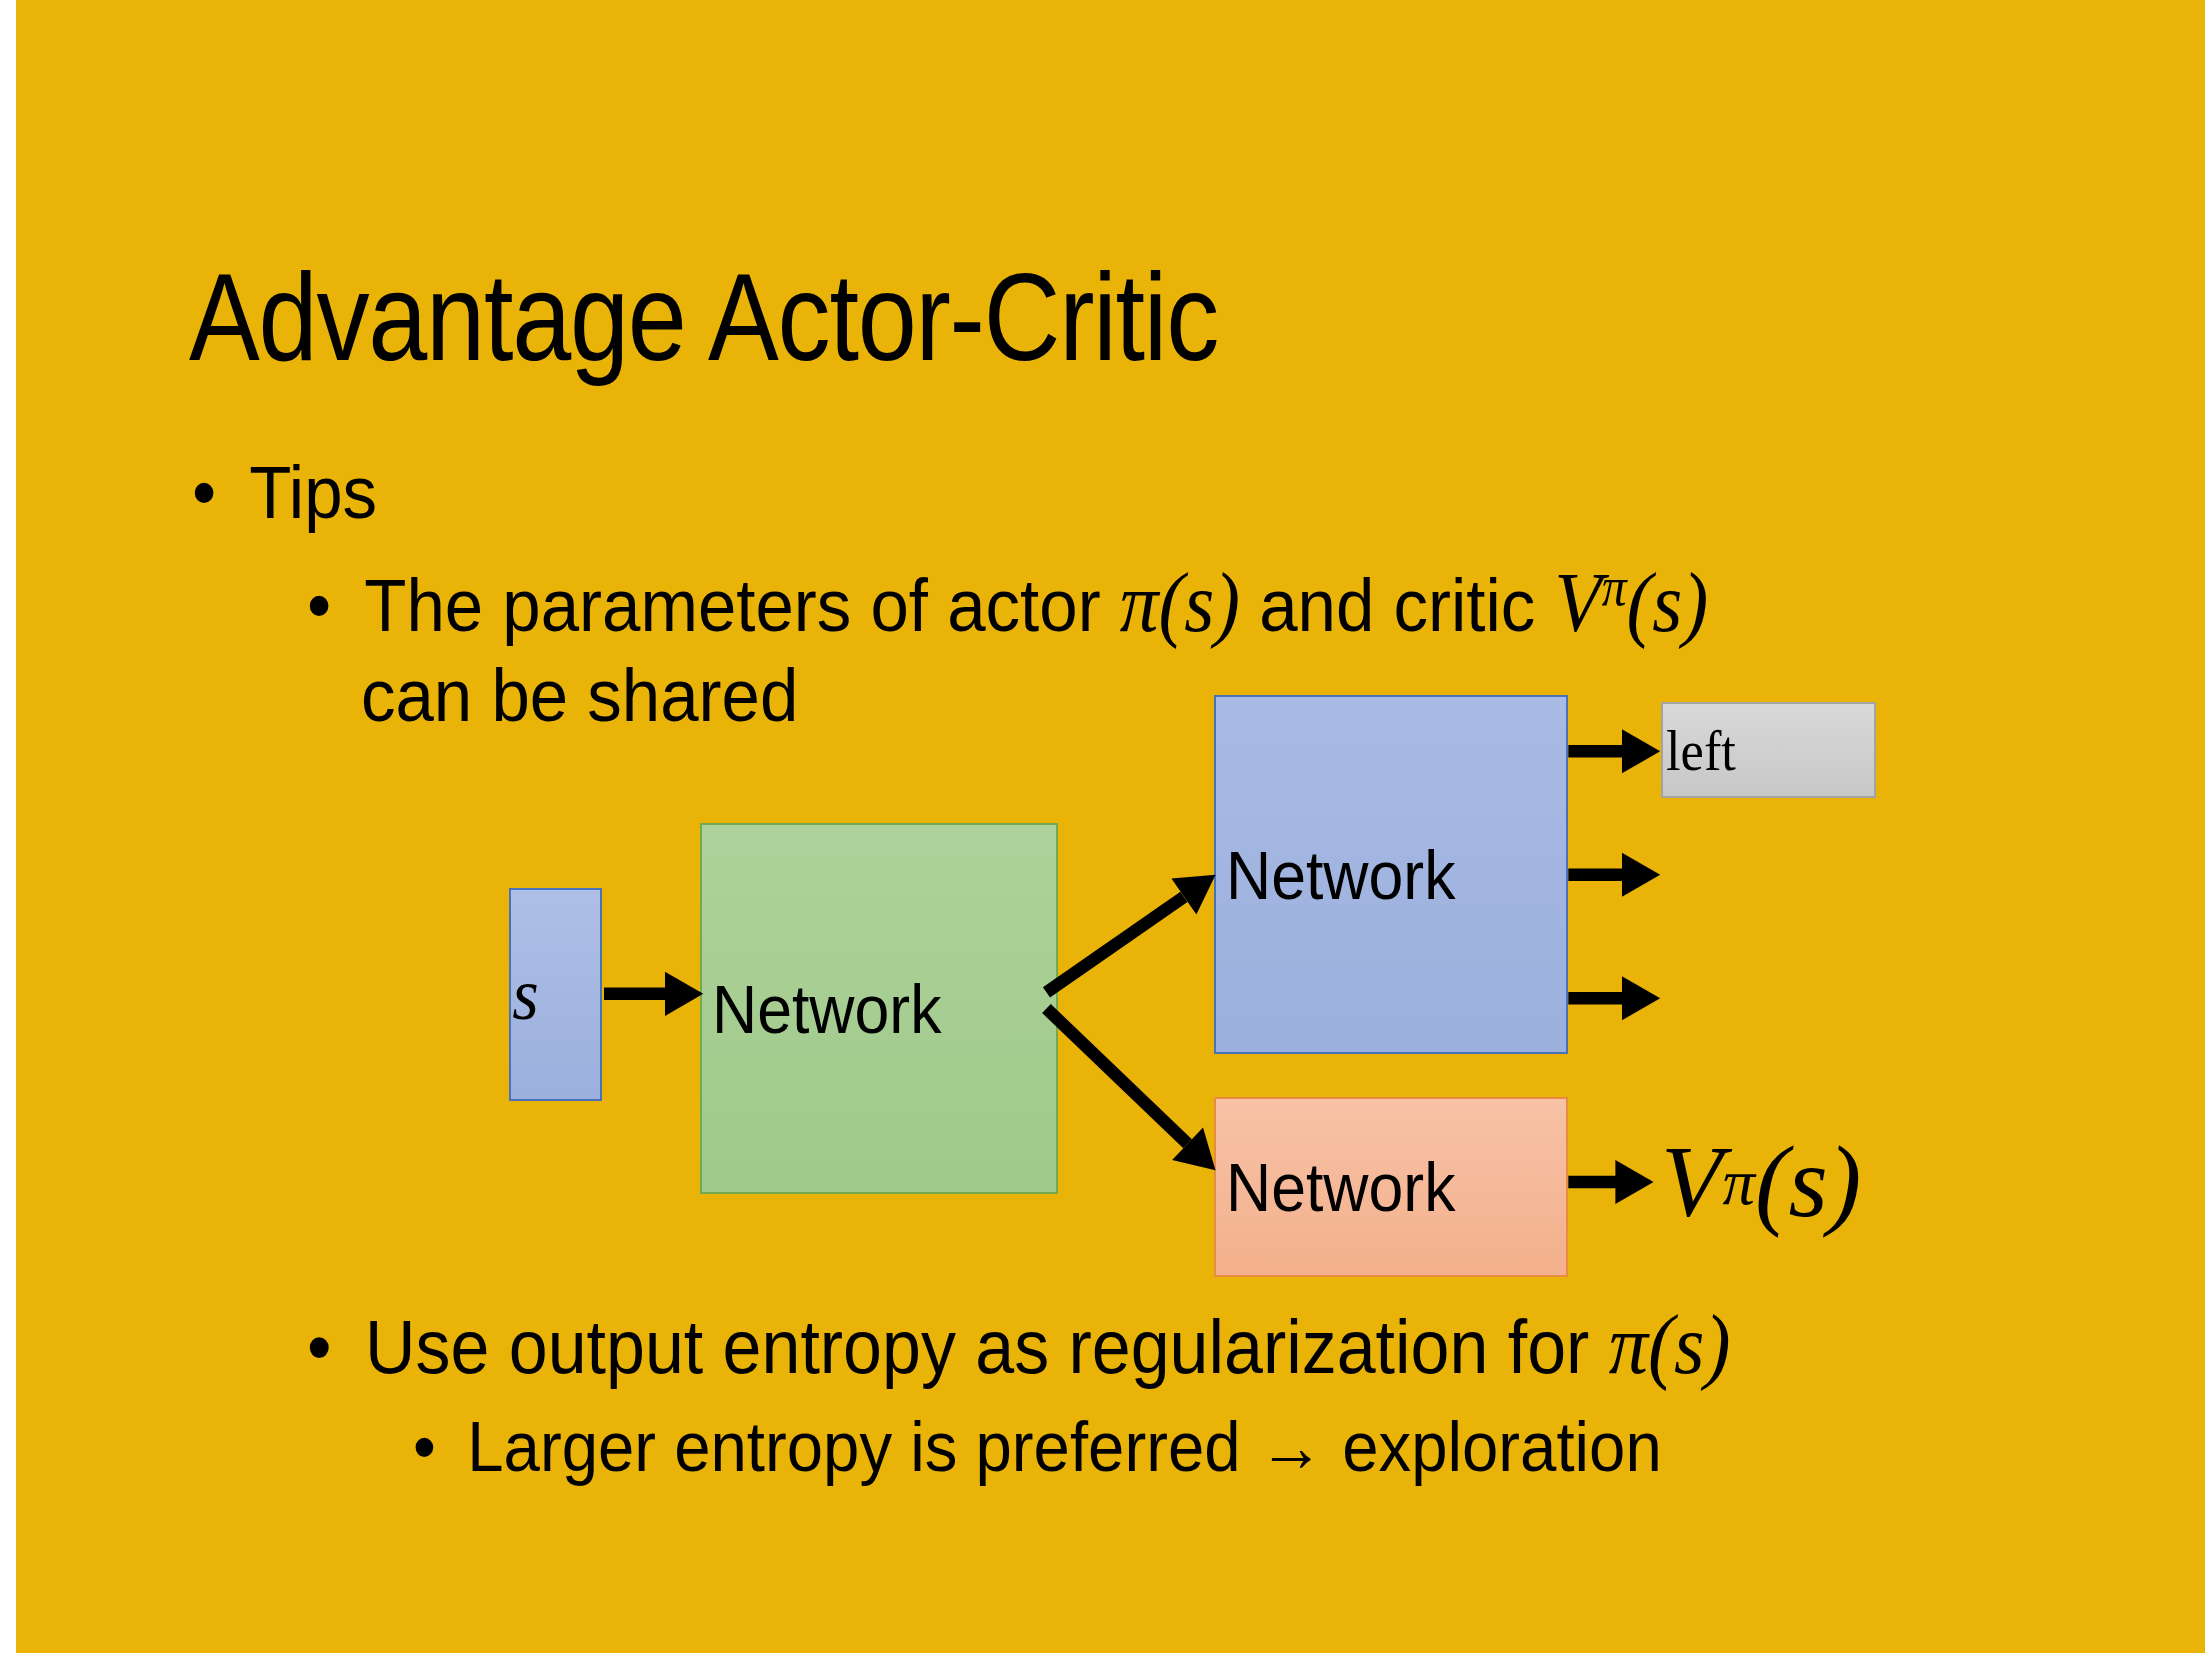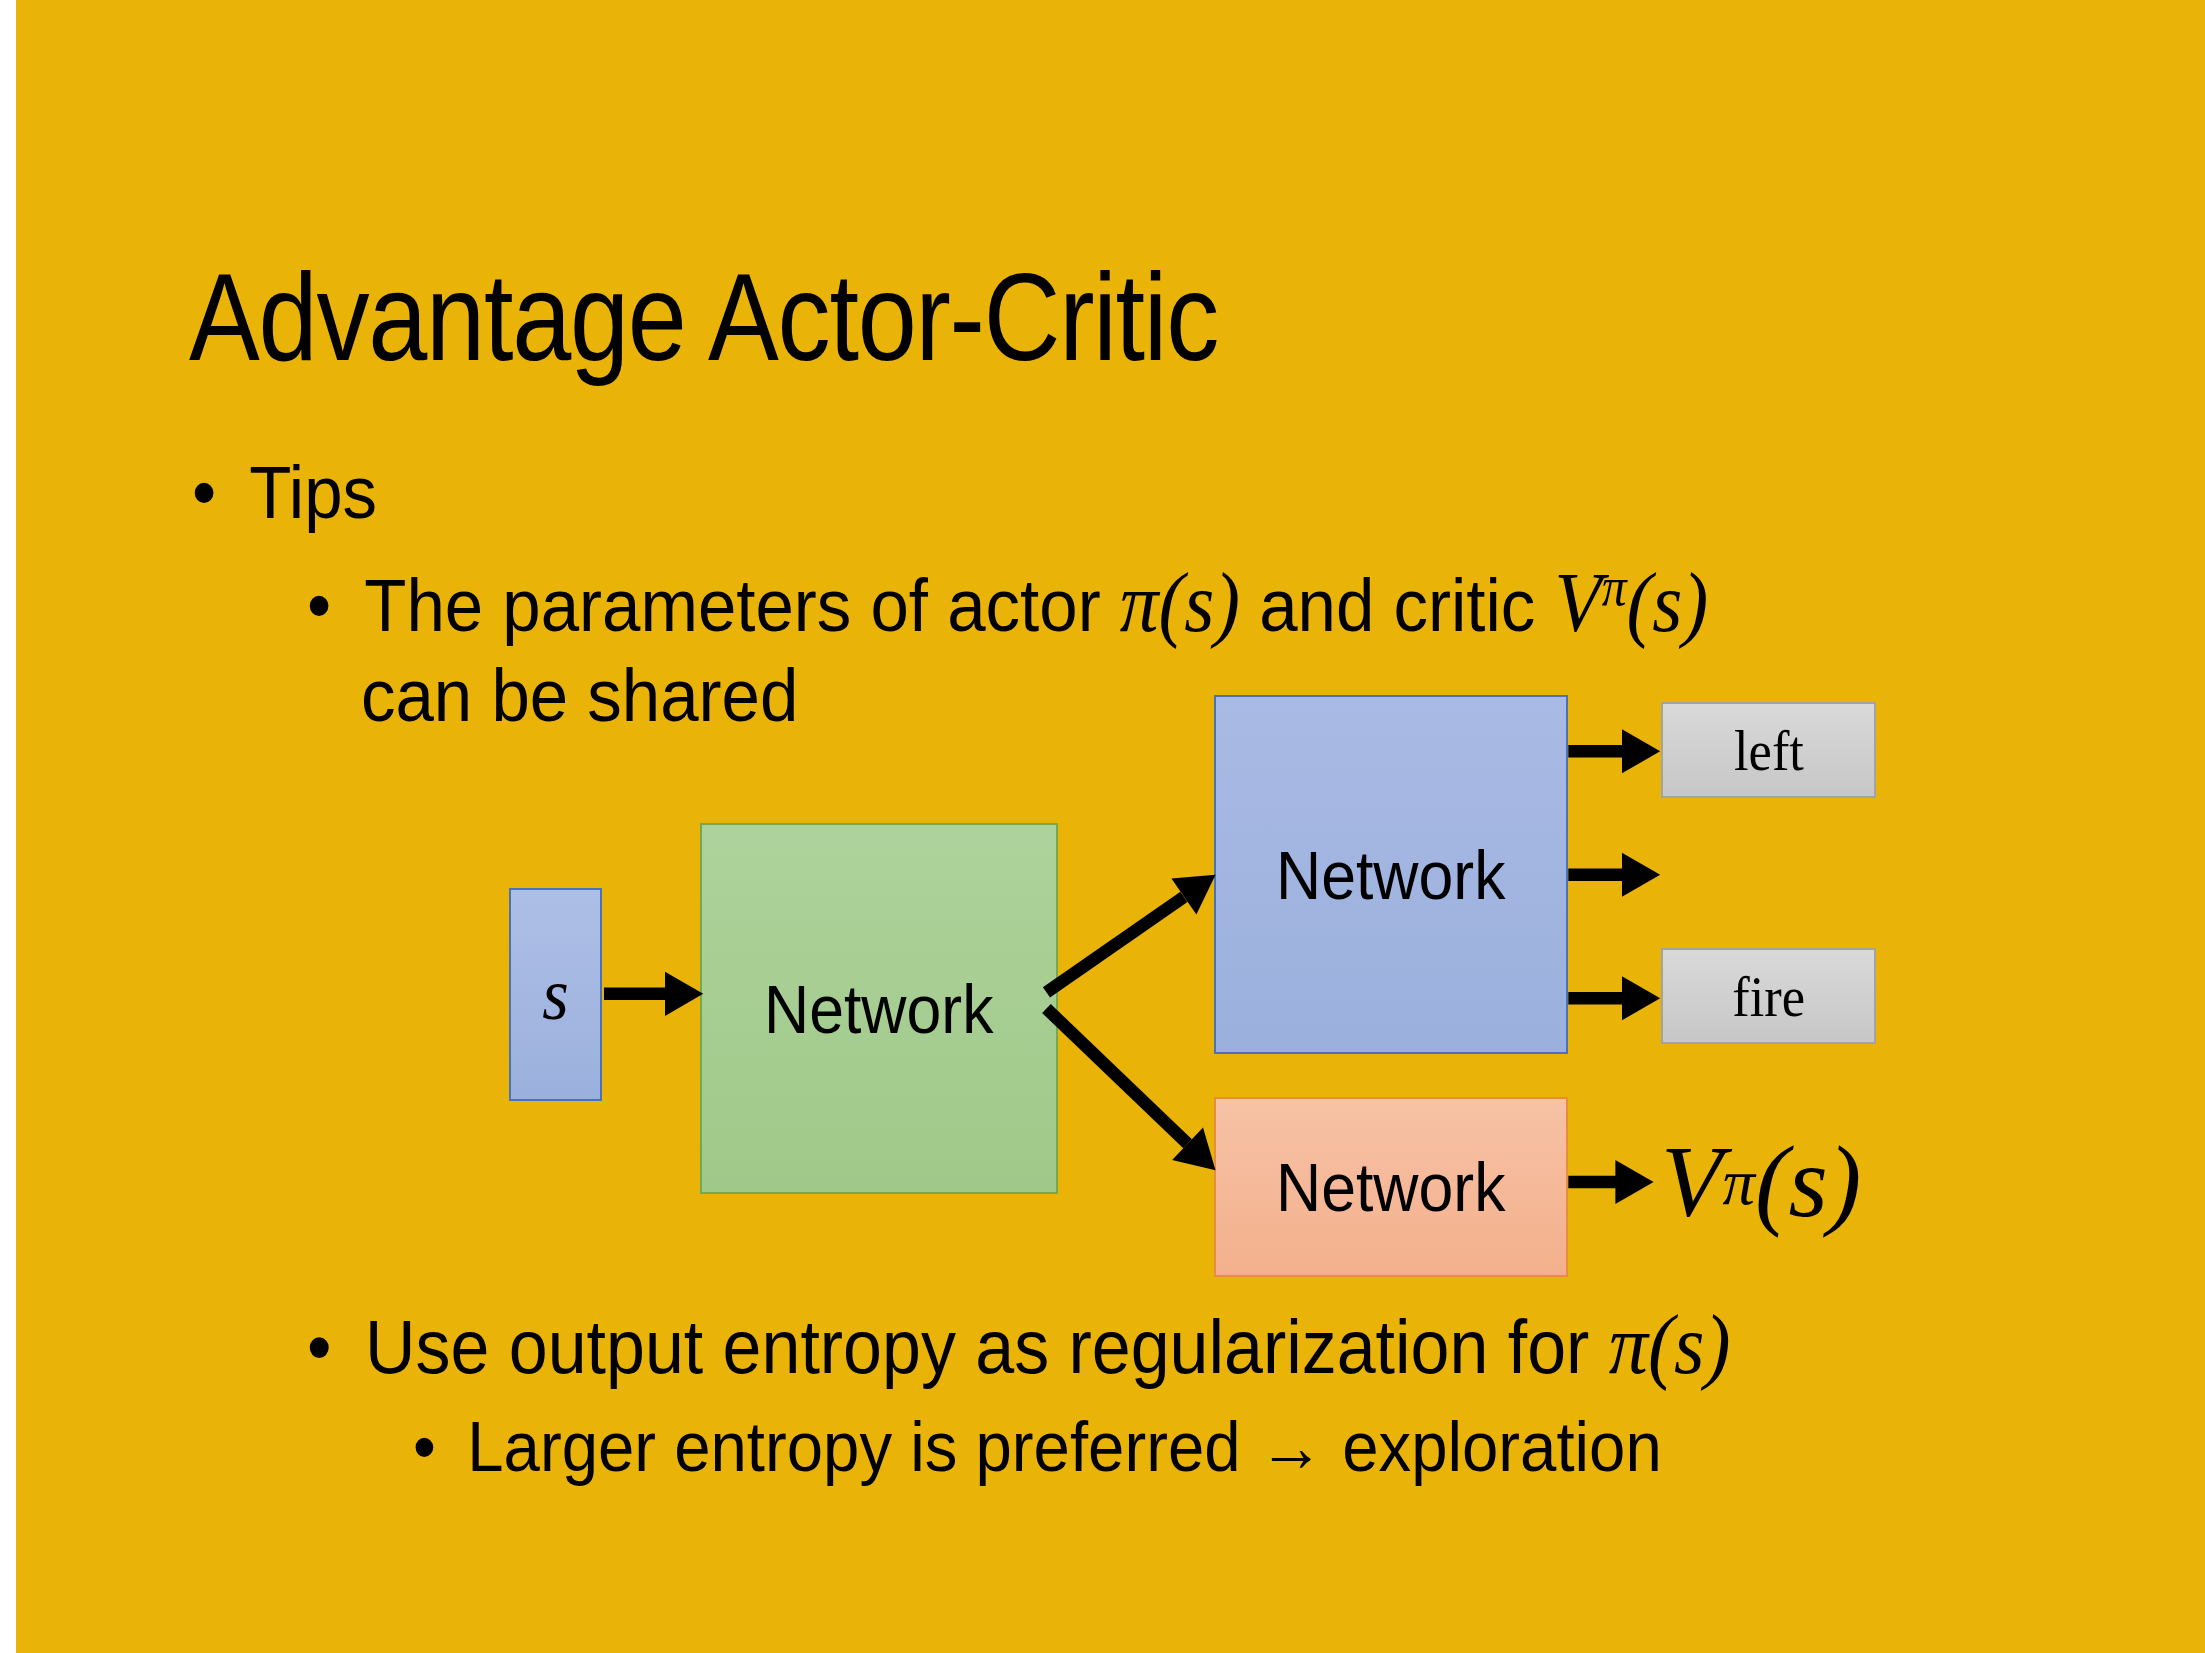--- a/index.html
+++ b/index.html
@@ -9,21 +9,21 @@
   
   .title{position:absolute;left:173px;top:170px;font-size:125px;line-height:1;font-weight:400;
          white-space:nowrap;transform:scaleX(0.85);transform-origin:left top;letter-spacing:-1.5px;}
   .line{position:absolute;line-height:1;white-space:nowrap;transform:scaleX(0.92);transform-origin:left top;}
   .blt{display:inline-block;margin-right:0.48em;}
   .math{font-family:"Liberation Serif",serif;font-style:italic;font-size:1.12em;}
   .math sup,.msup{font-family:"Liberation Serif",serif;font-style:italic;}
   span.msup{font-size:0.72em;vertical-align:super;}
 
   
-  .box{position:absolute;box-sizing:border-box;display:flex;align-items:center;justify-content:center;}
+  .box{position:absolute;box-sizing:border-box;display:flex;align-items:center;}
   .box .lbl{transform:scaleX(0.92);transform-origin:center;white-space:nowrap;}
   .state-box{left:493px;top:888px;width:93px;height:213px;
              background:linear-gradient(#aebfe6,#9bb0dd);border:2.9px solid #4a72b8;}
   .state-box .lbl{font-family:"Liberation Serif",serif;font-style:italic;font-size:74px;}
   .shared-box{left:684px;top:823px;width:358px;height:371px;
               background:linear-gradient(#aed29b,#a0c989);border:2.9px solid #74a950;}
   .actor-box{left:1198px;top:695px;width:354px;height:359px;
              background:linear-gradient(#a9bae4,#9bb0dd);border:2.9px solid #4a72b8;}
   .critic-box{left:1198px;top:1097px;width:354px;height:180px;
               background:linear-gradient(#f7c2a6,#f3b08c);border:2.9px solid #e88c42;}
@@ -71,23 +71,20 @@
     <span class="lbl net-lbl">Network</span>
   </div>
 
   <div class="box critic-box">
     <span class="lbl net-lbl">Network</span>
   </div>
 
   <div class="box action-box act-left">
     <span class="lbl">left</span>
   </div>
-  <div class="box action-box act-fire">
-    <span class="lbl">fire</span>
-  </div>
 
   <div class="critic-out">
       <span class="math">V</span>
       <span class="msup">π</span>
       <span class="math">(s)</span>
     </div>
 
   <svg class="arrows" viewBox="0 0 3000 2250">
     <g stroke="#000" fill="#000">
       <line x1="800" y1="1352" x2="886" y2="1352" stroke-width="17"></line>

